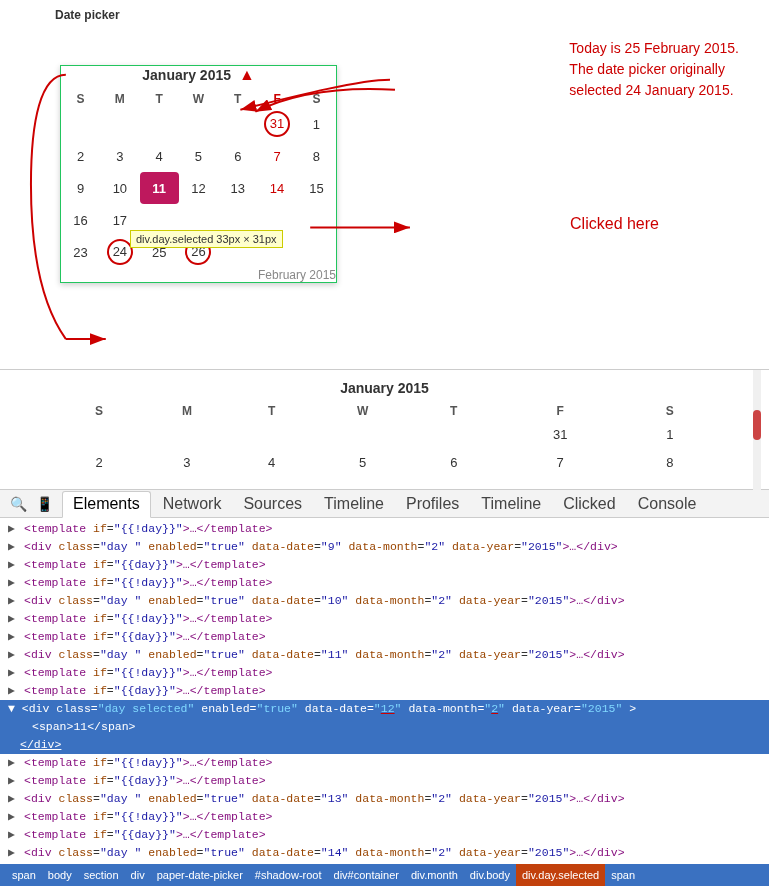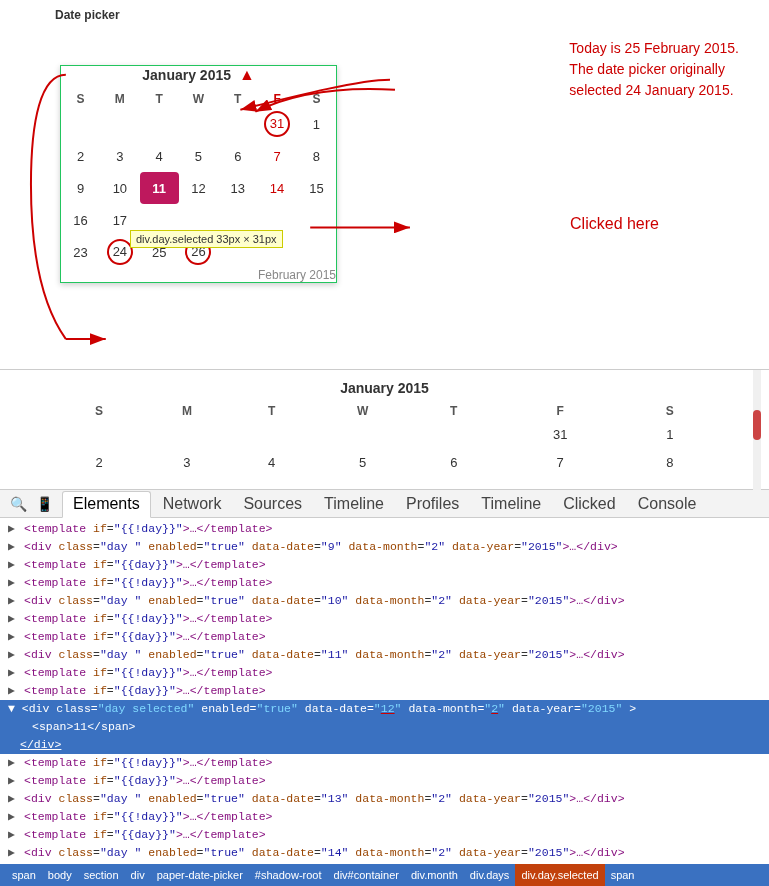--- a/index.html
+++ b/index.html
@@ -566,16 +566,16 @@
 
 <div id="status-bar">
   <div class="status-item">span</div>
   <div class="status-item">body</div>
   <div class="status-item">section</div>
   <div class="status-item">div</div>
   <div class="status-item">paper-date-picker</div>
   <div class="status-item">#shadow-root</div>
   <div class="status-item">div#container</div>
   <div class="status-item">div.month</div>
-  <div class="status-item">div.days</div>
+  <div class="status-item">div.body</div>
   <div class="status-item active">div.day.selected</div>
   <div class="status-item">span</div>
 </div>
 
 </body></html>

